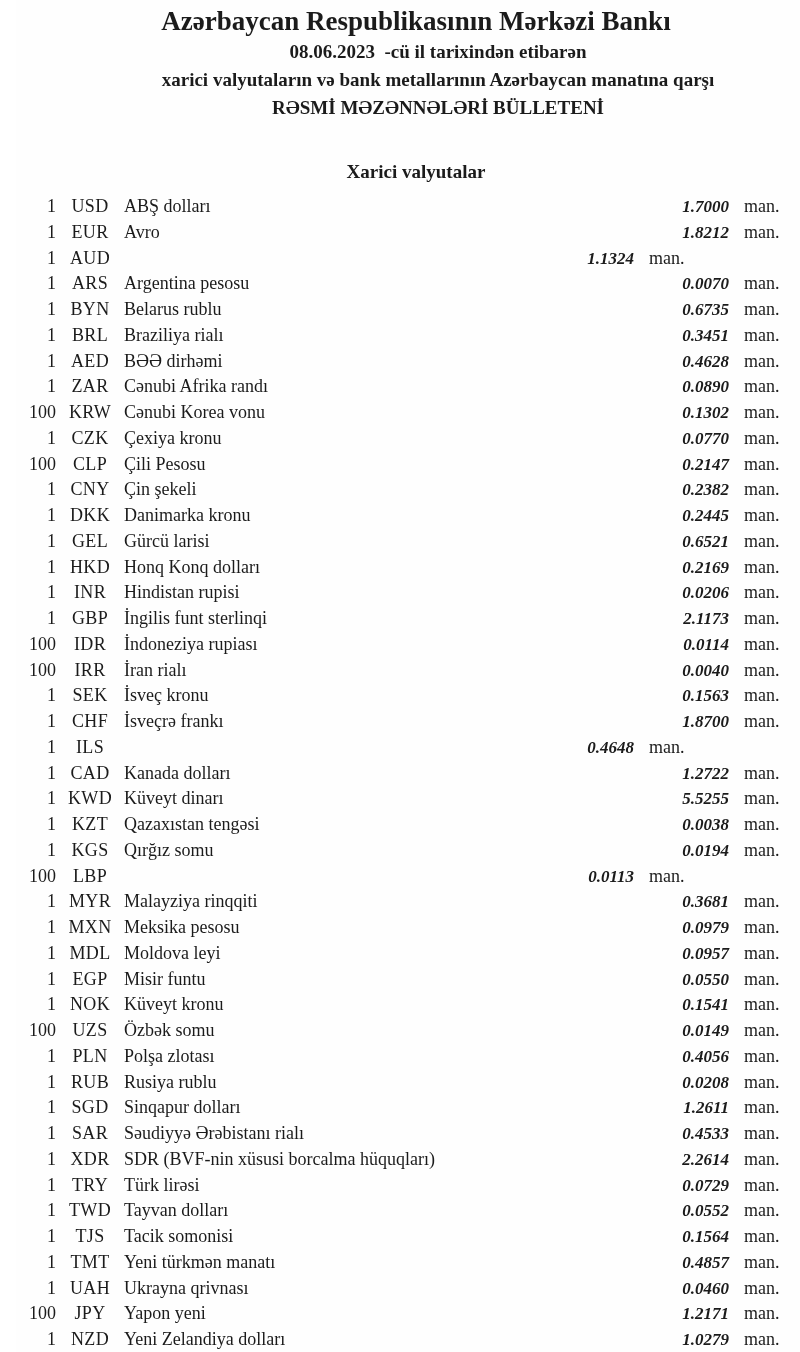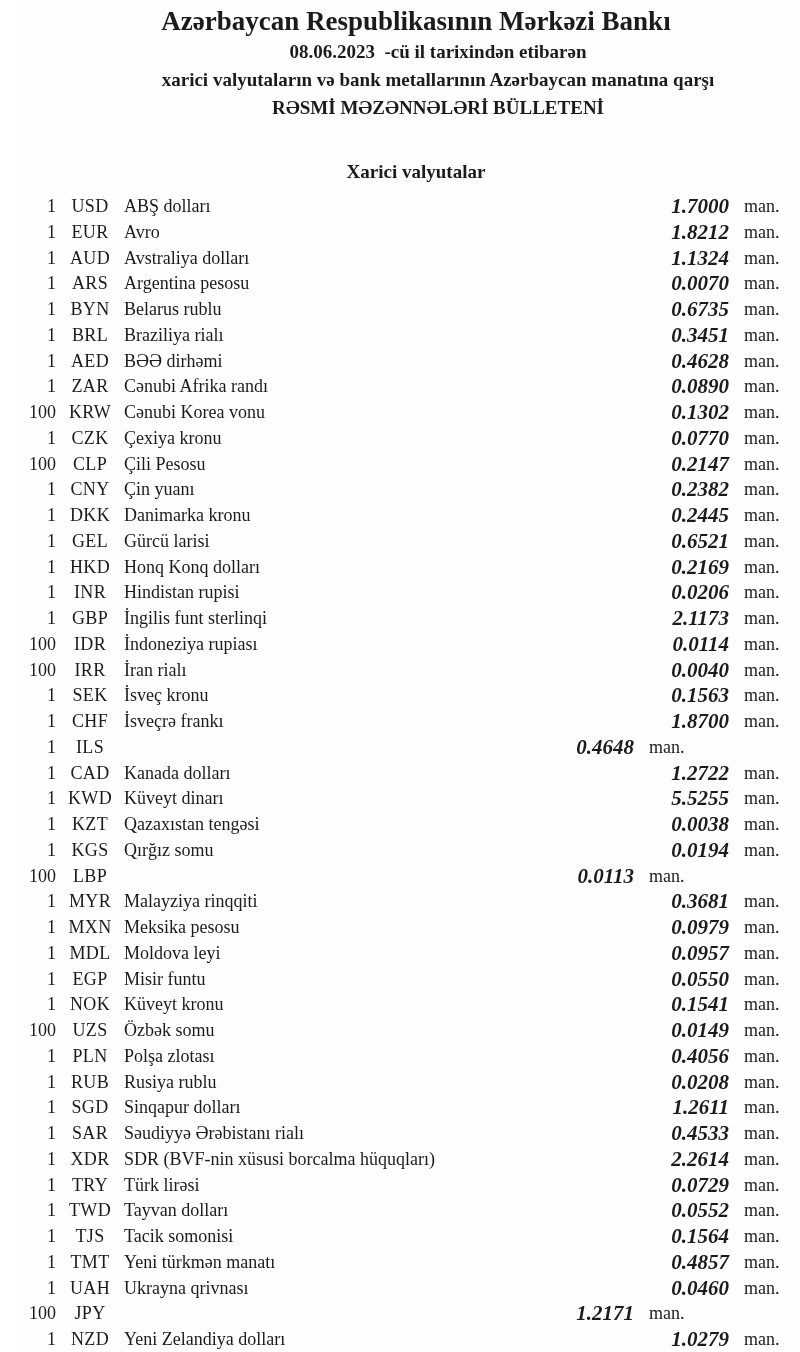--- a/index.html
+++ b/index.html
@@ -65,21 +65,21 @@
   .cell-name {
     text-align: left;
     padding-left: 0;
     white-space: nowrap;
     overflow: hidden;
   }
   .cell-rate {
     text-align: right;
     font-weight: bold;
     font-style: italic;
-    font-size: 21px;
+    font-size: 17px;
   }
   .cell-unit {
     text-align: left;
     padding-left: 15px;
   }
 </style>
 </head>
 <body>
 
 <div class="page">
@@ -106,21 +106,20 @@
       <span class="cell-qty">1</span>
       <span class="cell-code">EUR</span>
       <span class="cell-name">Avro</span>
       <span class="cell-rate">1.8212</span>
       <span class="cell-unit">man.</span>
     </div>
 
     <div class="rate-row">
       <span class="cell-qty">1</span>
       <span class="cell-code">AUD</span>
-      <span class="cell-name">Avstraliya dolları</span>
       <span class="cell-rate">1.1324</span>
       <span class="cell-unit">man.</span>
     </div>
 
     <div class="rate-row">
       <span class="cell-qty">1</span>
       <span class="cell-code">ARS</span>
       <span class="cell-name">Argentina pesosu</span>
       <span class="cell-rate">0.0070</span>
       <span class="cell-unit">man.</span>
@@ -178,21 +177,21 @@
       <span class="cell-qty">100</span>
       <span class="cell-code">CLP</span>
       <span class="cell-name">Çili Pesosu</span>
       <span class="cell-rate">0.2147</span>
       <span class="cell-unit">man.</span>
     </div>
 
     <div class="rate-row">
       <span class="cell-qty">1</span>
       <span class="cell-code">CNY</span>
-      <span class="cell-name">Çin yuanı</span>
+      <span class="cell-name">Çin şekeli</span>
       <span class="cell-rate">0.2382</span>
       <span class="cell-unit">man.</span>
     </div>
 
     <div class="rate-row">
       <span class="cell-qty">1</span>
       <span class="cell-code">DKK</span>
       <span class="cell-name">Danimarka kronu</span>
       <span class="cell-rate">0.2445</span>
       <span class="cell-unit">man.</span>
@@ -432,20 +431,21 @@
       <span class="cell-qty">1</span>
       <span class="cell-code">UAH</span>
       <span class="cell-name">Ukrayna qrivnası</span>
       <span class="cell-rate">0.0460</span>
       <span class="cell-unit">man.</span>
     </div>
 
     <div class="rate-row">
       <span class="cell-qty">100</span>
       <span class="cell-code">JPY</span>
+      <span class="cell-name">Yapon yeni</span>
       <span class="cell-rate">1.2171</span>
       <span class="cell-unit">man.</span>
     </div>
 
     <div class="rate-row">
       <span class="cell-qty">1</span>
       <span class="cell-code">NZD</span>
       <span class="cell-name">Yeni Zelandiya dolları</span>
       <span class="cell-rate">1.0279</span>
       <span class="cell-unit">man.</span>

